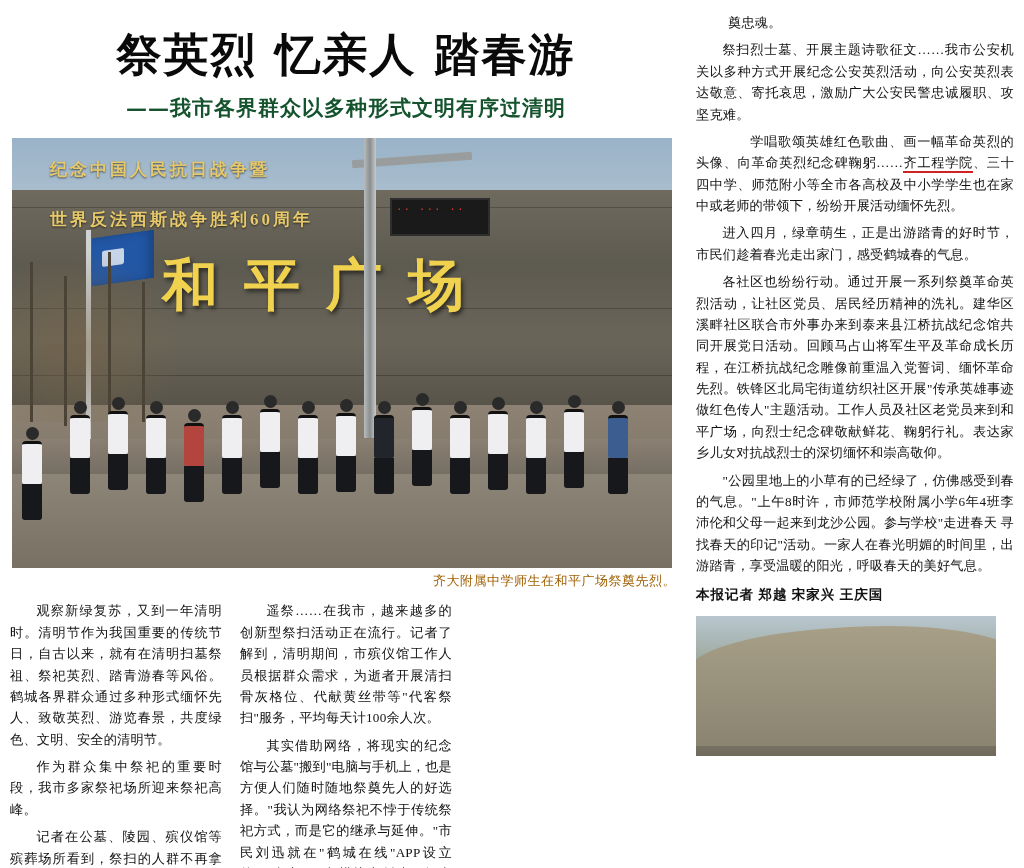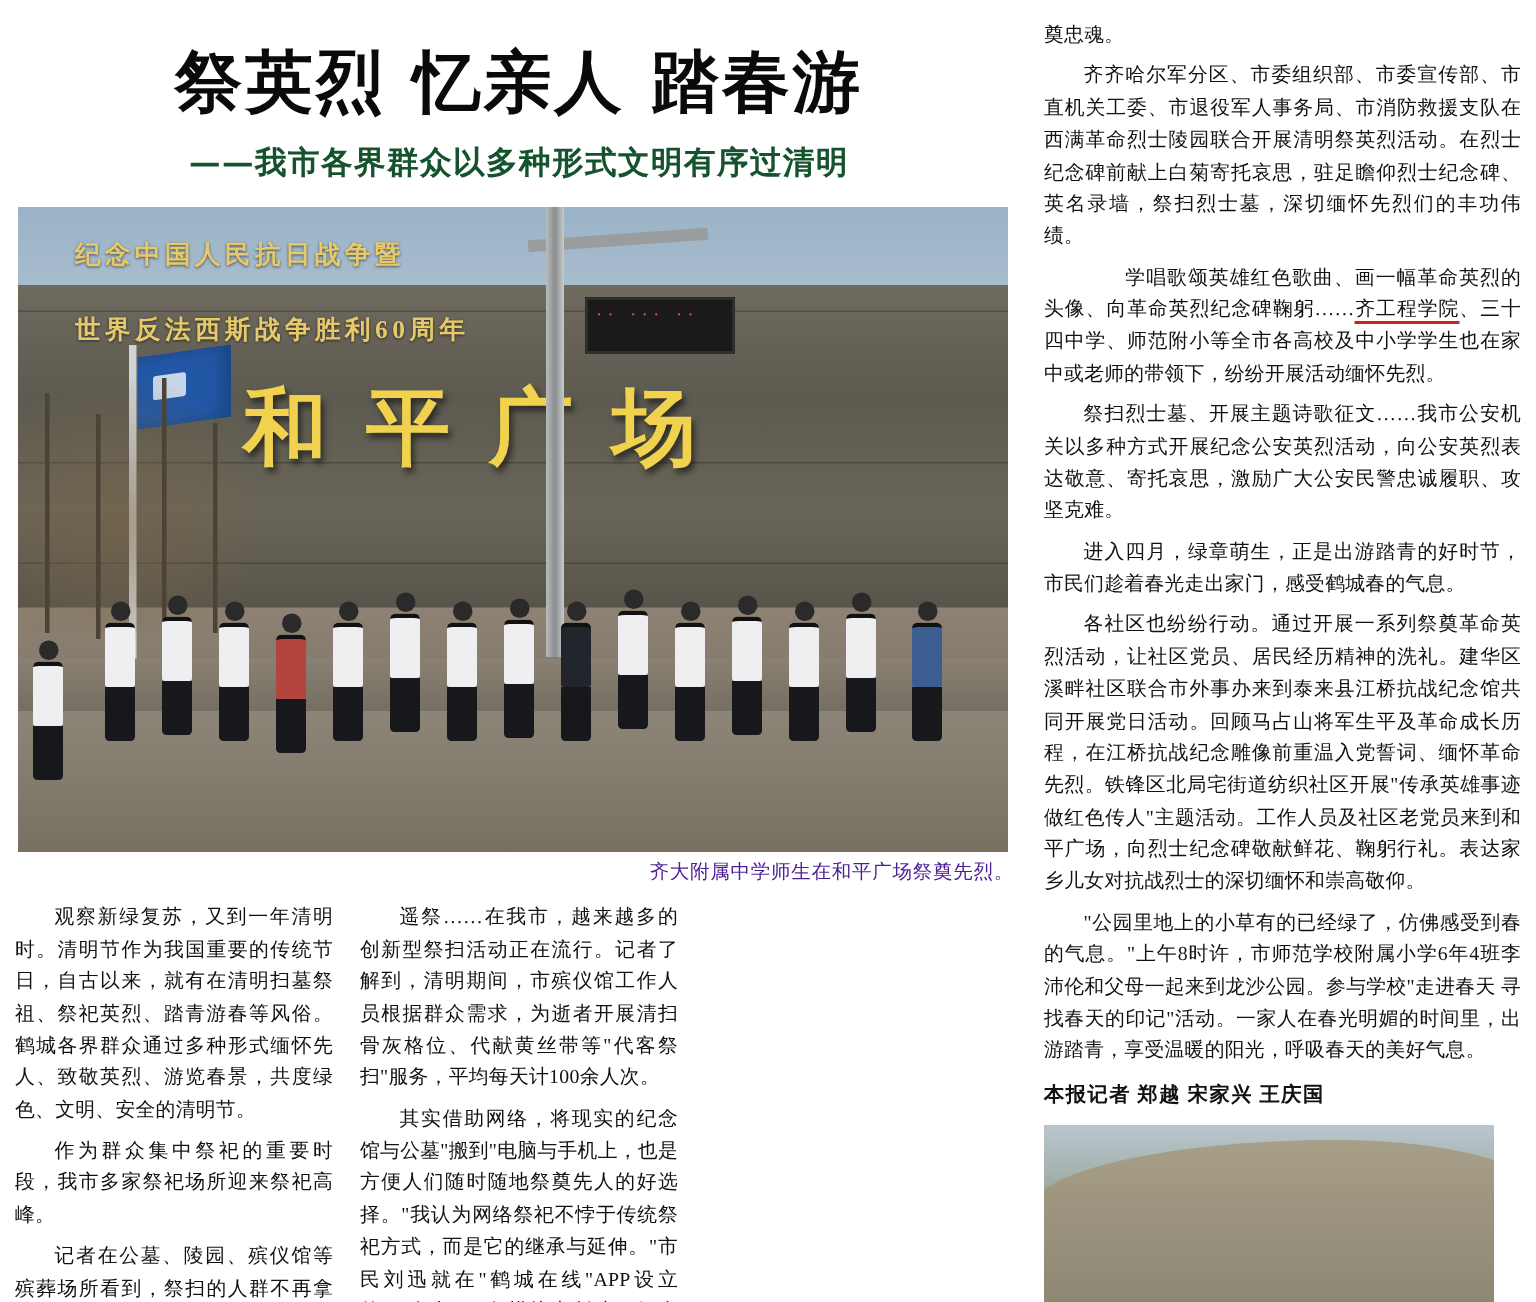--- a/index.html
+++ b/index.html
@@ -159,21 +159,21 @@
   }
   .person .legs {
     width: 20px; height: 36px; background: #16181c; border-radius: 0 0 3px 3px;
   }
   .person.dark .body { background: #22252b; }
   .person.red .body { background: #b4443e; }
   .person.blue .body { background: #3b5d8f; }
   .caption-photo {
     font-size: 13px;
     text-align: right;
-    color: #4c1d95;
+    color: #a16207;
     margin: 4px 6px 10px 0;
     letter-spacing: .5px;
   }
   
   .cols {
     display: flex;
     gap: 18px;
     margin-top: 2px;
   }
   .col {
@@ -197,21 +197,21 @@
     width: 318px;
     flex: 0 0 318px;
     font-size: 13.2px;
     line-height: 1.62;
     text-align: justify;
     color: #111;
     letter-spacing: .2px;
     padding-top: 4px;
   }
   .right p { margin: 0 0 6px 0; text-indent: 2em; }
-  .right p.noindent { text-indent: 0; }
+  .right p.noindent { text-indent: 0; margin-left: 32px; }
   .underline-red {
     border-bottom: 2px solid #cf2222;
     padding-bottom: 1px;
   }
   .photo-bottom {
     position: relative;
     width: 300px;
     height: 140px;
     margin-top: 10px;
     overflow: hidden;
@@ -360,23 +360,22 @@
       <div class="col">
         <p>遥祭……在我市，越来越多的创新型祭扫活动正在流行。记者了解到，清明期间，市殡仪馆工作人员根据群众需求，为逝者开展清扫骨灰格位、代献黄丝带等"代客祭扫"服务，平均每天计100余人次。</p>
         <p>其实借助网络，将现实的纪念馆与公墓"搬到"电脑与手机上，也是方便人们随时随地祭奠先人的好选择。"我认为网络祭祀不悖于传统祭祀方式，而是它的继承与延伸。"市民刘迅就在"鹤城在线"APP设立的"云祭扫"服务模块中创建了纪念馆，采用文明的祭扫方式表达哀思。</p>
 
       </div>
     </div>
   </div>
 
   <div class="right">
     <p class="noindent">奠忠魂。</p>
-    <p>齐齐哈尔军分区、市委组织部、市委宣传部、市直机关工委、市退役军人事务局、市消防救援支队在西满革命烈士陵园联合开展清明祭英烈活动。在烈士纪念碑前献上白菊寄托哀思，驻足瞻仰烈士纪念碑、英名录墙，祭扫烈士墓，深切缅怀先烈们的丰功伟绩。</p>
+    <p>祭扫烈士墓、开展主题诗歌征文……我市公安机关以多种方式开展纪念公安英烈活动，向公安英烈表达敬意、寄托哀思，激励广大公安民警忠诚履职、攻坚克难。</p>
     <p>　　学唱歌颂英雄红色歌曲、画一幅革命英烈的头像、向革命英烈纪念碑鞠躬……<span class="underline-red">齐工程学院</span>、三十四中学、师范附小等全市各高校及中小学学生也在家中或老师的带领下，纷纷开展活动缅怀先烈。</p>
-    <p>祭扫烈士墓、开展主题诗歌征文……我市公安机关以多种方式开展纪念公安英烈活动，向公安英烈表达敬意、寄托哀思，激励广大公安民警忠诚履职、攻坚克难。</p>
     <p>进入四月，绿章萌生，正是出游踏青的好时节，市民们趁着春光走出家门，感受鹤城春的气息。</p>
     <p>各社区也纷纷行动。通过开展一系列祭奠革命英烈活动，让社区党员、居民经历精神的洗礼。建华区溪畔社区联合市外事办来到泰来县江桥抗战纪念馆共同开展党日活动。回顾马占山将军生平及革命成长历程，在江桥抗战纪念雕像前重温入党誓词、缅怀革命先烈。铁锋区北局宅街道纺织社区开展"传承英雄事迹 做红色传人"主题活动。工作人员及社区老党员来到和平广场，向烈士纪念碑敬献鲜花、鞠躬行礼。表达家乡儿女对抗战烈士的深切缅怀和崇高敬仰。</p>
     <p>"公园里地上的小草有的已经绿了，仿佛感受到春的气息。"上午8时许，市师范学校附属小学6年4班李沛伦和父母一起来到龙沙公园。参与学校"走进春天 寻找春天的印记"活动。一家人在春光明媚的时间里，出游踏青，享受温暖的阳光，呼吸春天的美好气息。</p>
     <div class="byline">本报记者 郑越 宋家兴 王庆国</div>
 
     <div class="photo-bottom">
       <div class="pb-hill"></div>
 
     </div>
   </div>

